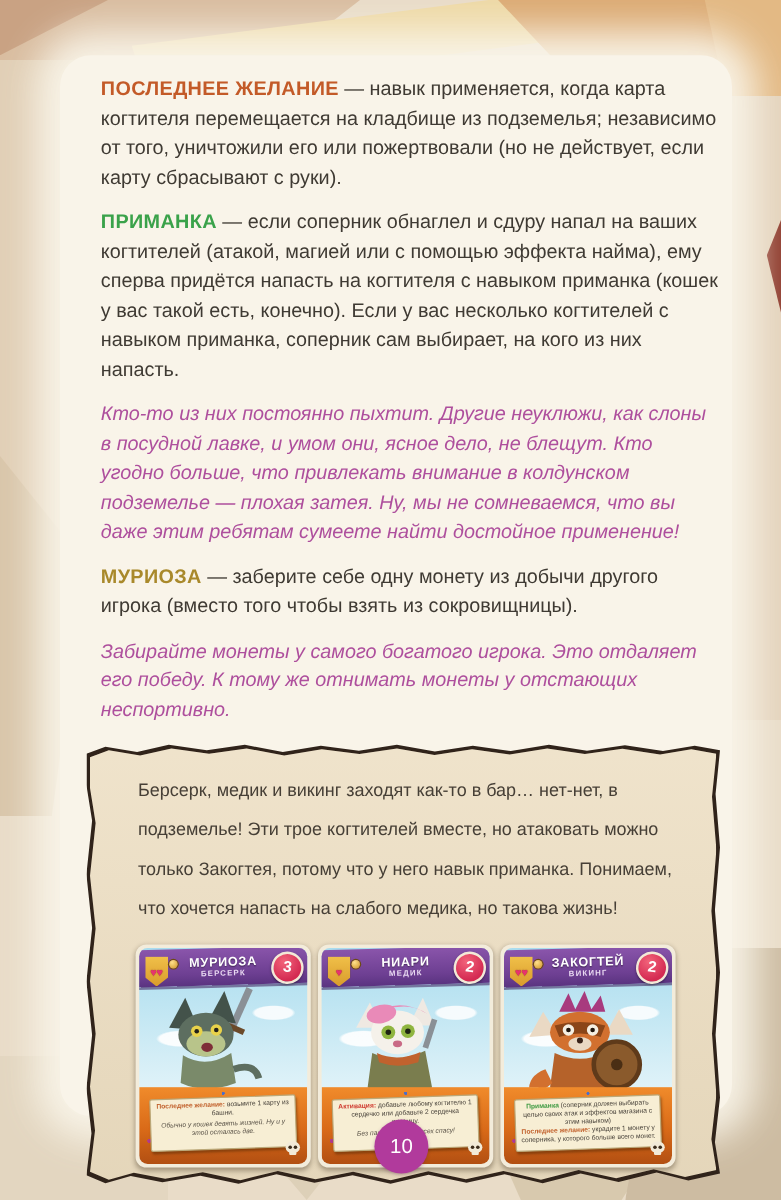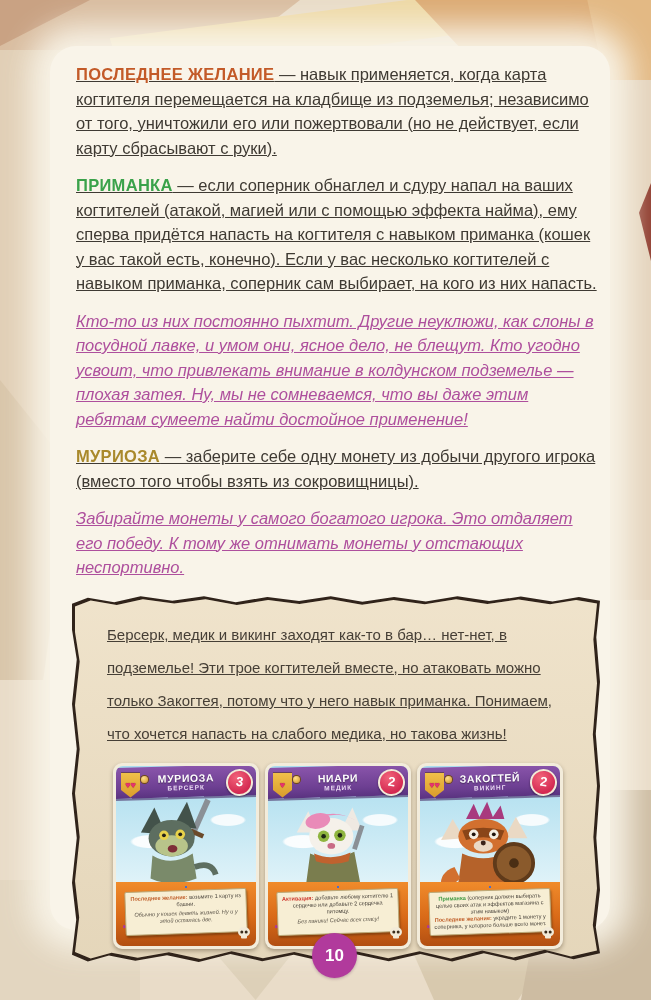--- a/index.html
+++ b/index.html
@@ -22,21 +22,21 @@
   .s11{left:350px;bottom:0;width:280px;height:190px;background:#d8c9ae;clip-path:polygon(0 0,100% 8%,60% 100%,30% 100%);}
   .s12{right:0;bottom:0;width:130px;height:210px;background:#cdbca2;clip-path:polygon(30% 0,100% 0,100% 100%,0 100%);}
   .s13{left:0;bottom:0;width:140px;height:120px;background:#e3d6c0;}
 
   
   .panel{position:absolute;left:50px;top:46px;width:560px;height:884px;background:#f9f4e9;
          border-radius:26px;box-shadow:0 0 30px 20px rgba(249,244,233,.95);z-index:1;}
 
   .content{position:absolute;left:72px;top:62px;width:528px;z-index:2;color:#3f3a33;
            font-size:16.5px;line-height:24.5px;}
-  .content p{margin:0 0 13px 4px;text-decoration:underline;}
+  .content p{margin:0 0 13px 12px;}
   .kw-head{font-weight:700;letter-spacing:.3px;}
   .kw-lastwish{color:#c35a28;}
   .kw-bait{color:#3aa24a;}
   .kw-steal{color:#a9892b;}
   .flavor{color:#ae4f9d;font-style:italic;}
 
   
   .torn-outer{position:relative;margin-top:6px;width:528px;height:372px;background:#30231a;
     clip-path:polygon(0 3%,3% 1.4%,8% 2.6%,13% 1%,19% 2.2%,25% 1%,31% 2.6%,37% 1.2%,43% 2.3%,49% 1%,55% 2.5%,61% 1.2%,67% 2.4%,73% 1%,79% 2.3%,85% 1.1%,91% 2.4%,96% 1.2%,100% 2.2%,
       99.3% 12%,100% 24%,99.2% 38%,100% 52%,99.3% 66%,100% 80%,99.2% 90%,
@@ -94,21 +94,21 @@
         padding:3px 4px;box-sizing:border-box;box-shadow:1px 2px 2px rgba(70,35,5,.45);
         font-size:5.6px;line-height:7px;text-align:center;color:#4a443c;overflow:hidden;}
   .plaque .kwa{font-weight:700;}
   .c1 .kwa1{color:#c2622e;} .c2 .kwa1{color:#cf3b30;} .c3 .kwa1{color:#3f9a42;} .c3 .kwa2{color:#c2622e;font-weight:700;}
   .pl-flavor{font-style:italic;margin-top:2px;color:#5a5348;}
   .skull{position:absolute;right:5px;bottom:7px;z-index:4;}
 
   
   .pagenum{position:absolute;left:312px;top:933px;width:45px;height:45px;border-radius:50%;
         background:#b13a9c;z-index:2;display:flex;align-items:center;justify-content:center;
-        color:#fff;font-weight:700;font-size:17px;box-shadow:0 1px 3px rgba(80,20,70,.3);}
+        color:#fff;font-weight:400;font-size:17px;box-shadow:0 1px 3px rgba(80,20,70,.3);}
 </style>
 </head>
 <body>
 
 <div class="page">
 
   <div class="bg">
     <div class="shape s1"></div>
     <div class="shape s2"></div>
     <div class="shape s3"></div>
@@ -125,21 +125,21 @@
   </div>
 
   <div class="panel"></div>
 
   <div class="content">
 
     <p><span class="kw-head kw-lastwish">ПОСЛЕДНЕЕ ЖЕЛАНИЕ</span><span> — навык применяется, когда карта когтителя перемещается на кладбище из подземелья; независимо от того, уничтожили его или пожертвовали (но не действует, если карту сбрасывают с руки).</span></p>
 
     <p><span class="kw-head kw-bait">ПРИМАНКА</span><span> — если соперник обнаглел и сдуру напал на ваших когтителей (атакой, магией или с помощью эффекта найма), ему сперва придётся напасть на когтителя с навыком приманка (кошек у вас такой есть, конечно). Если у вас несколько когтителей с навыком приманка, соперник сам выбирает, на кого из них напасть.</span></p>
 
-    <p class="flavor">Кто-то из них постоянно пыхтит. Другие неуклюжи, как слоны в посудной лавке, и умом они, ясное дело, не блещут. Кто угодно усвоит, что привлекать внимание в колдунском подземелье — плохая затея. Ну, мы не сомневаемся, что вы даже этим ребятам сумеете найти достойное применение!</p>
+    <p class="flavor">Кто-то из них постоянно пыхтит. Другие неуклюжи, как слоны в посудной лавке, и умом они, ясное дело, не блещут. Кто угодно больше, что привлекать внимание в колдунском подземелье — плохая затея. Ну, мы не сомневаемся, что вы даже этим ребятам сумеете найти достойное применение!</p>
 
     <p><span class="kw-head kw-steal">МУРИОЗА</span><span> — заберите себе одну монету из добычи другого игрока (вместо того чтобы взять из сокровищницы).</span></p>
 
     <p class="flavor">Забирайте монеты у самого богатого игрока. Это отдаляет его победу. К тому же отнимать монеты у отстающих неспортивно.</p>
 
     <div class="torn-outer">
       <div class="torn-inner">
         <p class="ex-body">Берсерк, медик и викинг заходят как-то в бар… нет-нет, в подземелье! Эти трое когтителей вместе, но атаковать можно только Закогтея, потому что у него навык приманка. Понимаем, что хочется напасть на слабого медика, но такова жизнь!</p>
 
         <div class="cards">

